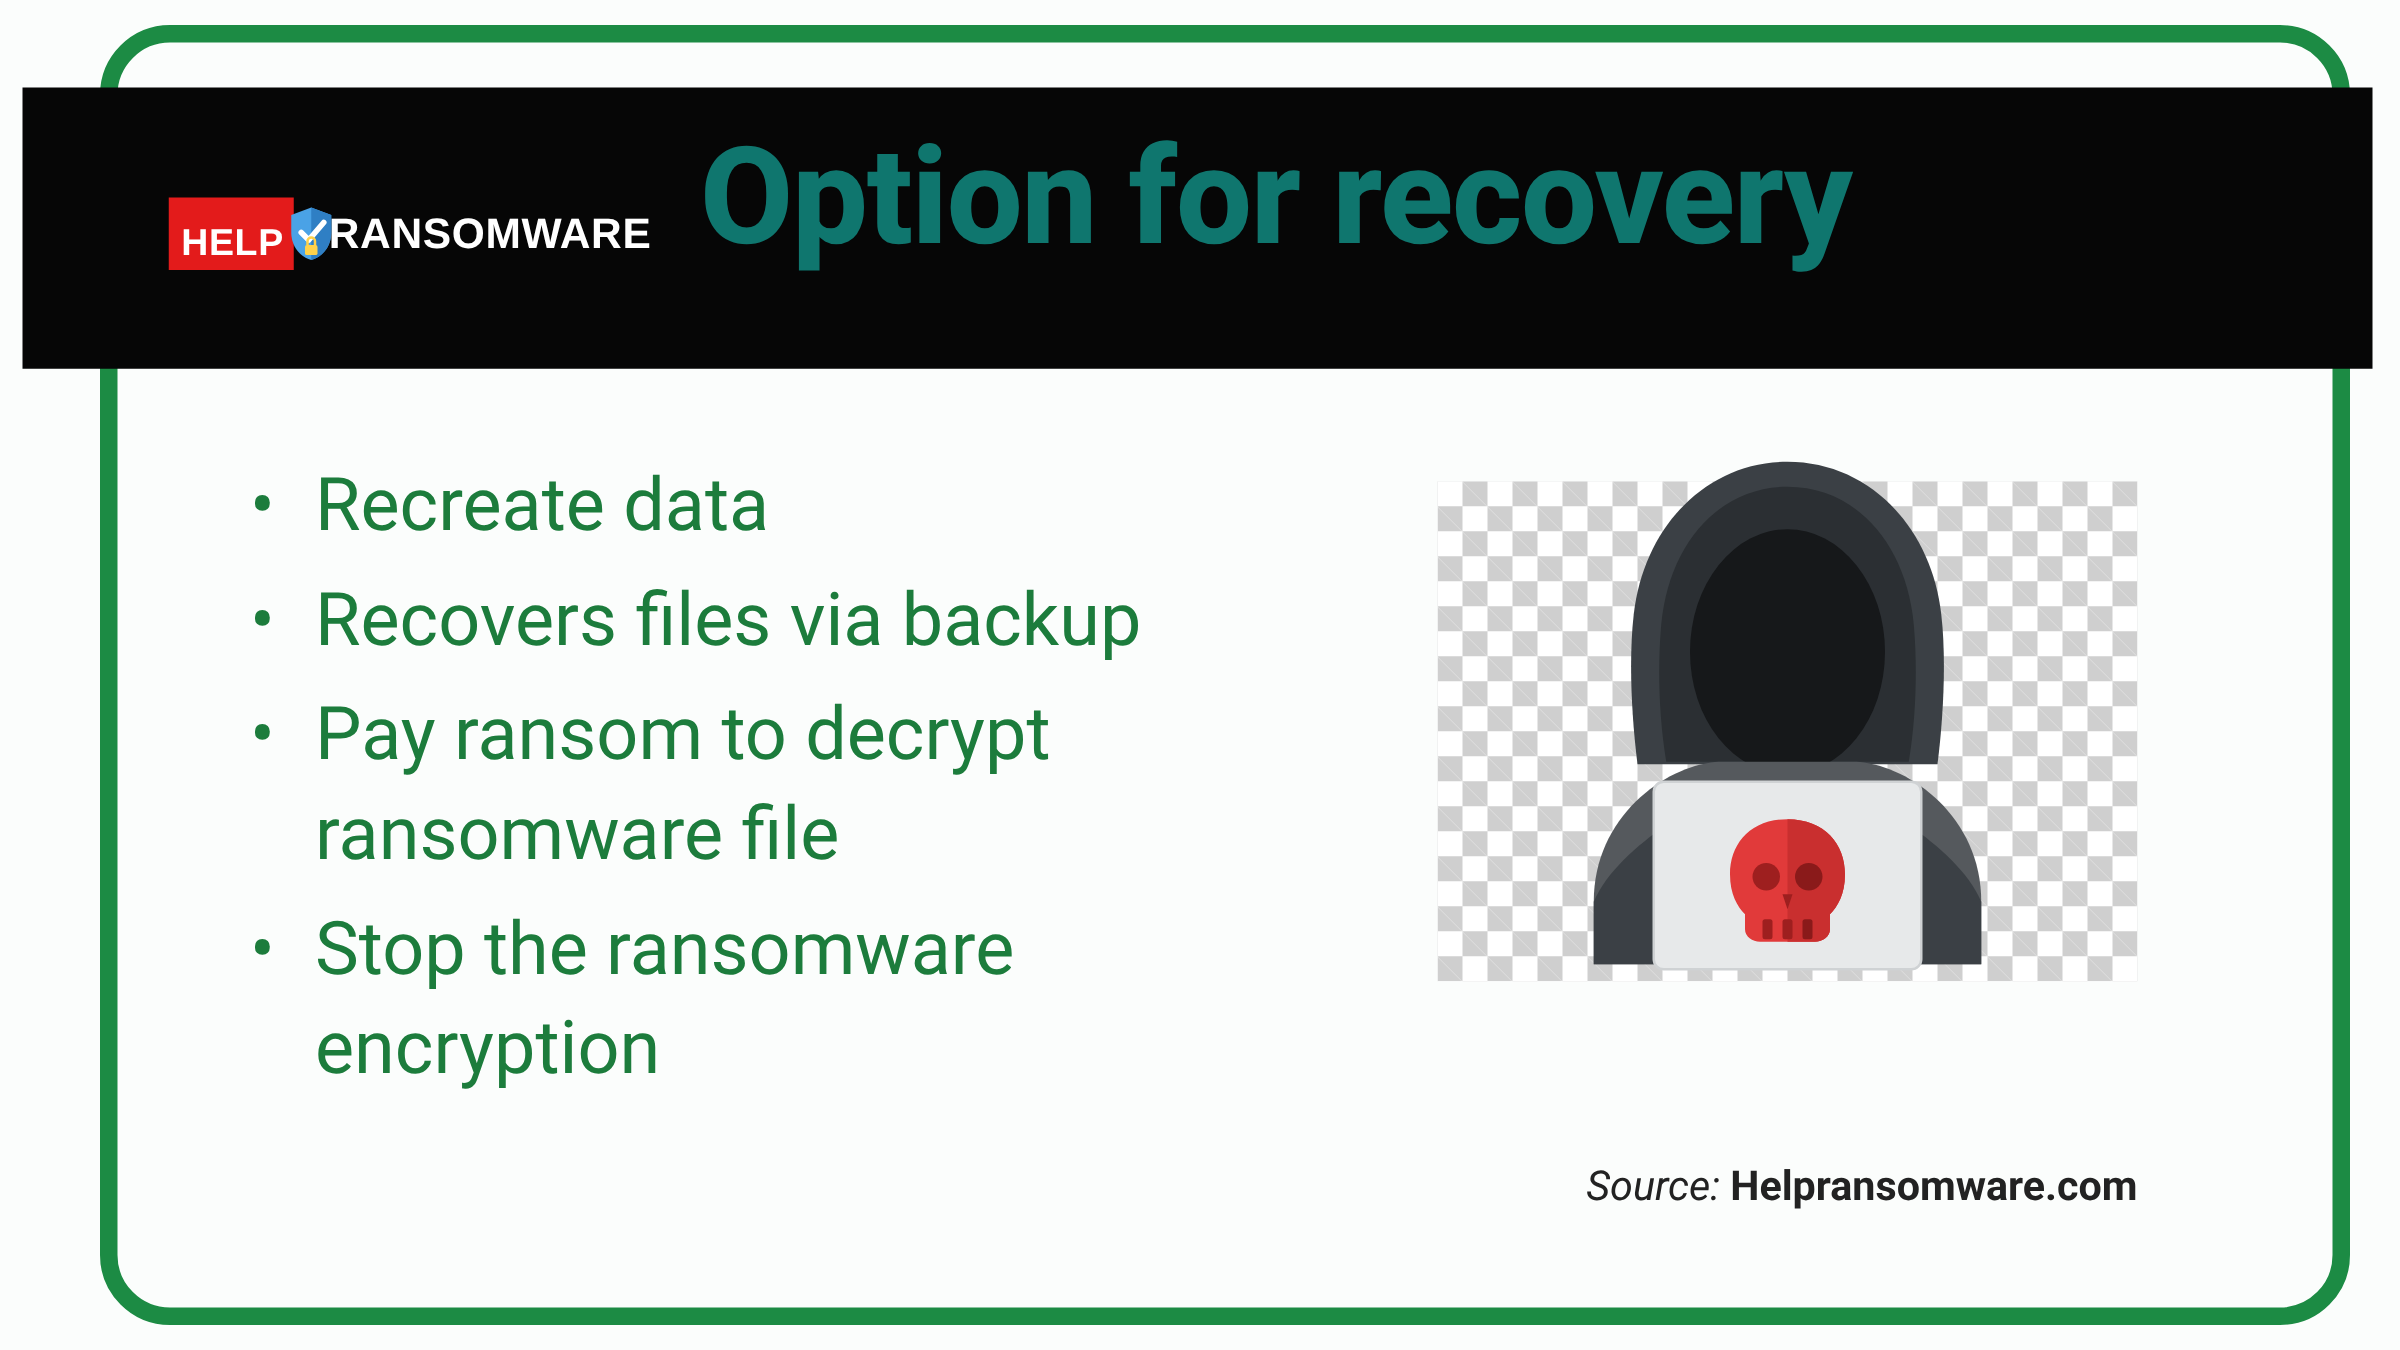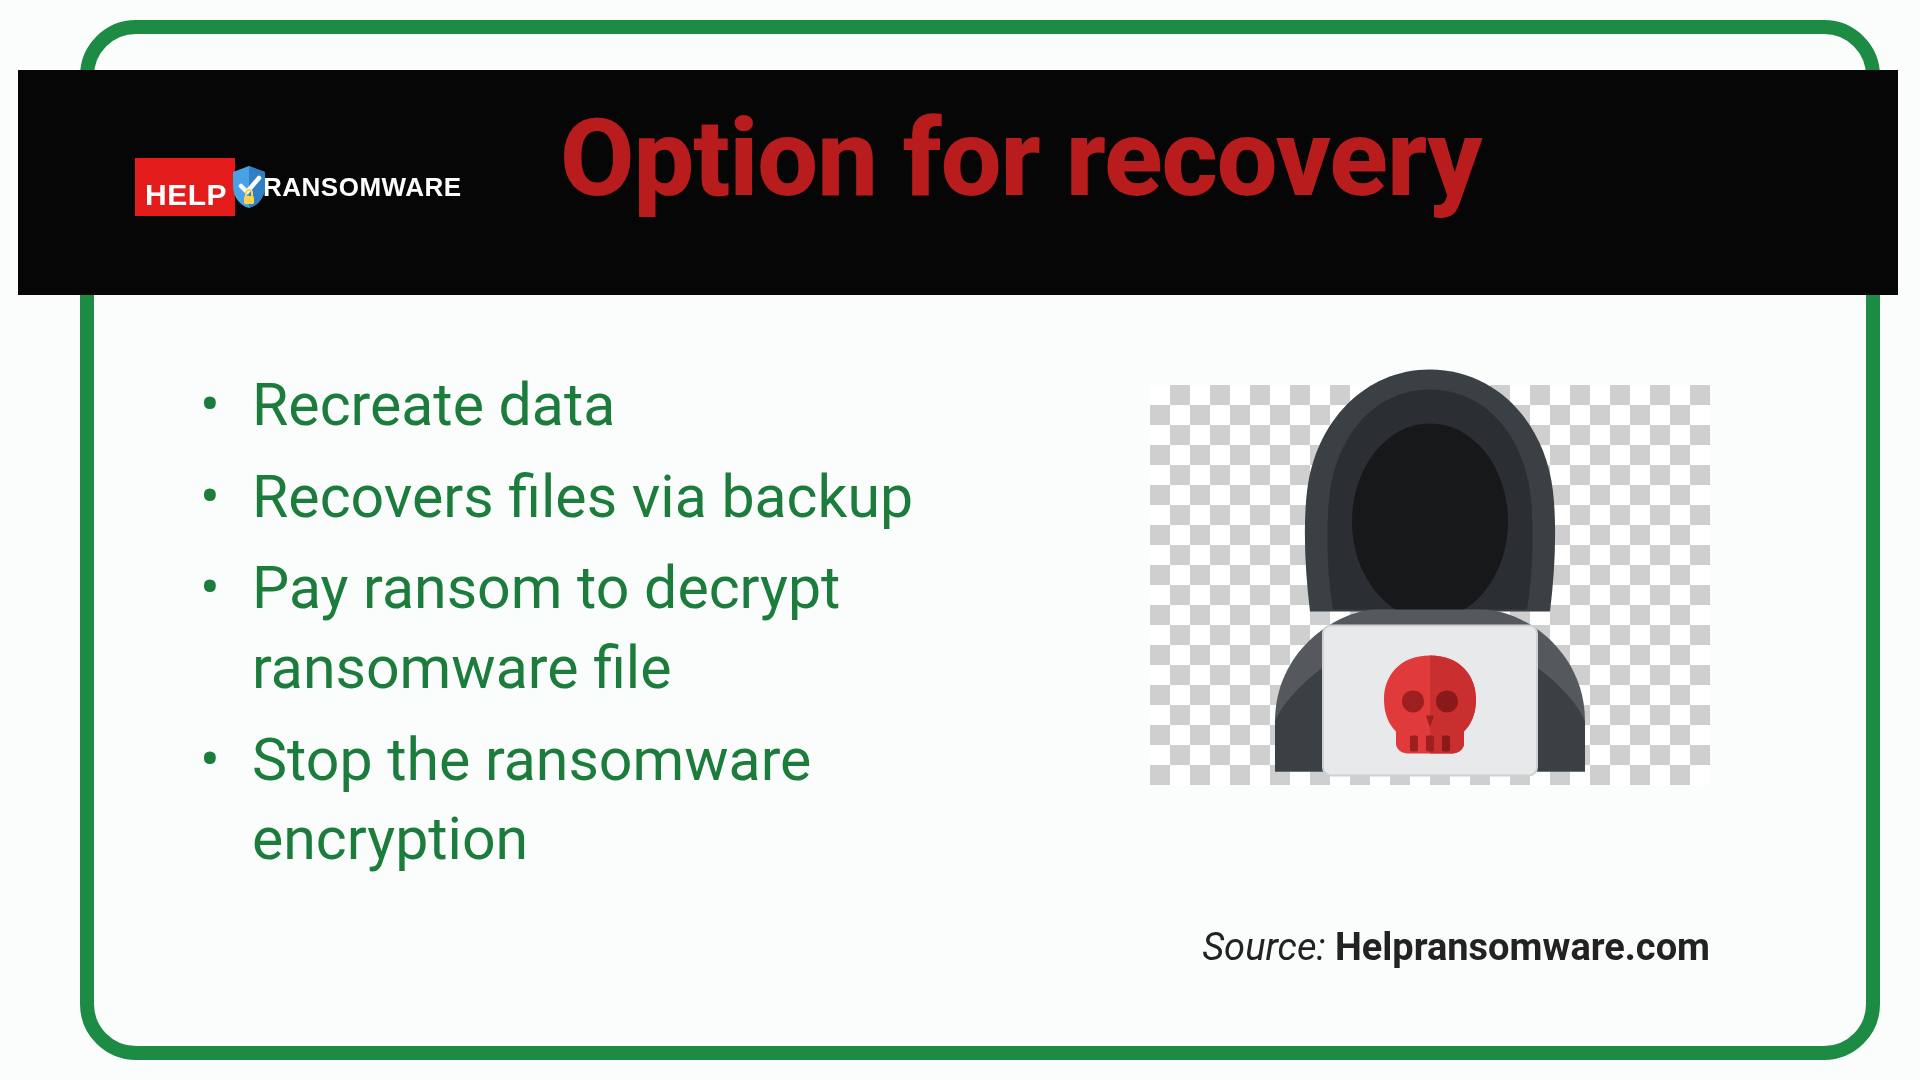--- a/index.html
+++ b/index.html
@@ -2,37 +2,37 @@
 <html><head>
 <meta charset="utf-8">
 <style>
   * { margin:0; padding:0; box-sizing:border-box; }
   html,body { width:1920px; height:1080px; font-family:"Roboto","Segoe UI",Arial,sans-serif; background:#fbfdfc; }
   .frame { position:absolute; left:80px; top:20px; width:1800px; height:1040px; border:14px solid #1c8b44; border-radius:56px; background:#fbfdfc; overflow:hidden; }
   .header-band { position:absolute; left:18px; top:70px; width:1880px; height:225px; background:#060606; display:flex; align-items:center; }
   .logo { position:absolute; left:135px; top:158px; display:flex; align-items:center; font-weight:800; letter-spacing:0.5px; }
   .logo .help { background:#e31b1b; color:#fff; padding:20px 8px 4px 10px; font-size:30px; font-family:Arial,sans-serif; font-weight:900; }
   .logo .shield { width:40px; height:46px; margin:0 -4px 0 -6px; position:relative; z-index:2; }
-  .logo .ransom { color:#fff; font-size:26px; font-family:Arial,sans-serif; font-weight:900; margin-left:-2px; }
-  .title { position:absolute; left:560px; top:95px; color:#b91c1c; font-size:108px; font-weight:800; letter-spacing:-1px; }
+  .logo .ransom { color:#fff; font-size:34px; font-family:Arial,sans-serif; font-weight:900; margin-left:-2px; }
+  .title { position:absolute; left:560px; top:95px; color:#0f766e; font-size:108px; font-weight:800; letter-spacing:-1px; }
   .content { position:absolute; left:100px; top:365px; width:1760px; height:650px; }
   ul.bullets { list-style:none; margin-left:100px; width:880px; }
   ul.bullets li { position:relative; color:#1c7c3c; font-size:59px; line-height:1.35; margin-bottom:12px; padding-left:52px; font-weight:400; }
   ul.bullets li::before { content:"•"; position:absolute; left:0; top:0; color:#1c7c3c; font-size:59px; }
   .hacker-box { position:absolute; right:150px; top:20px; width:560px; height:400px; }
   .checker { position:absolute; inset:0;
     background-image:
       linear-gradient(45deg,#cfcfcf 25%,transparent 25%,transparent 75%,#cfcfcf 75%),
       linear-gradient(45deg,#cfcfcf 25%,transparent 25%,transparent 75%,#cfcfcf 75%);
     background-size:40px 40px;
     background-position:0 0,20px 20px;
     background-color:#ffffff;
   }
   .hacker-svg { position:absolute; left:50%; top:50%; transform:translate(-50%,-52%); width:430px; height:430px; }
-  .source { position:absolute; right:150px; bottom:46px; font-size:38px; color:#222; font-style:italic; }
+  .source { position:absolute; right:150px; bottom:46px; font-size:33px; color:#222; font-style:italic; }
   .source b { font-style:normal; font-weight:700; }
 </style>
 </head>
 <body>
 
 <div class="frame"></div>
 
 <div class="header-band"></div>
 
 <div class="logo">

